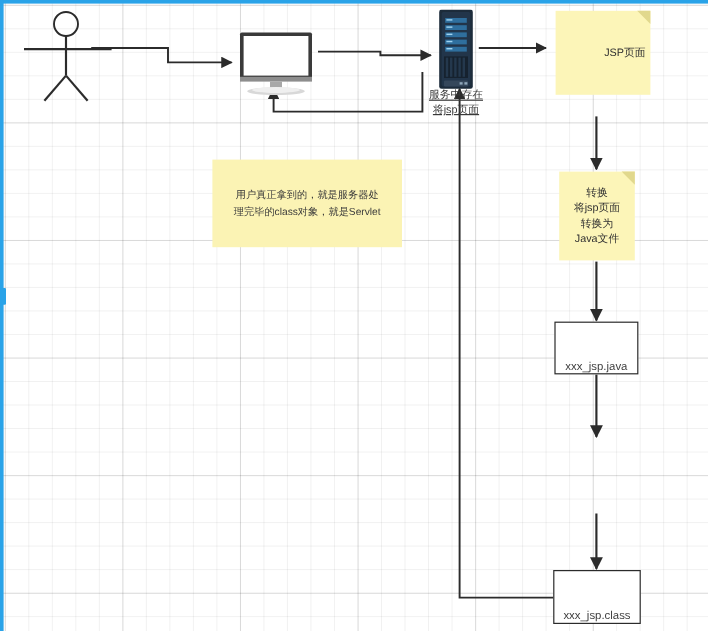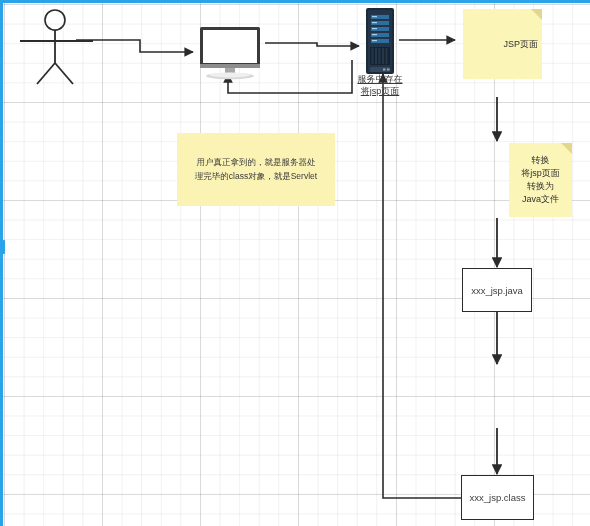--- a/index.html
+++ b/index.html
@@ -63,21 +63,21 @@
     border-top: 11px solid #e1d88d;
   }
   .note .txt { position: relative; z-index: 2; white-space: pre-line; }
 
   .rectbox {
     position: absolute;
     background: #ffffff;
     border: 1.5px solid #2b2b2b;
     color: #404040;
     font-size: 9.5px;
-    display: flex; align-items: center; justify-content: center;
+    display: flex; align-items: flex-end; justify-content: center;
     box-sizing: border-box;
   }
 
   .note-wide {
     position: absolute;
     background: #fbf3b4;
     color: #3a3a3a;
     font-size: 8.5px;
     line-height: 14px;
     box-sizing: border-box;
@@ -191,21 +191,21 @@
   <div class="note-wide" style="left:177px; top:133px; width:158px; height:73px;">
     <span class="txt" style="white-space:pre-line;">用户真正拿到的，就是服务器处
 理完毕的class对象，就是Servlet</span>
   </div>
 
   <div class="note" style="left:463px; top:9px; width:79px; height:70px;justify-content:flex-end;">
     <div class="fold"></div>
     <span class="txt">JSP页面</span>
   </div>
 
-  <div class="note" style="left:466px; top:143px; width:63px; height:74px;margin-left:43px;">
+  <div class="note" style="left:466px; top:143px; width:63px; height:74px;">
     <div class="fold"></div>
     <span class="txt">转换
 将jsp页面
 转换为
 Java文件</span>
   </div>
 
   <div class="rectbox" style="left:462px; top:268px; width:70px; height:44px;">
     <span>xxx_jsp.java</span>
   </div>

